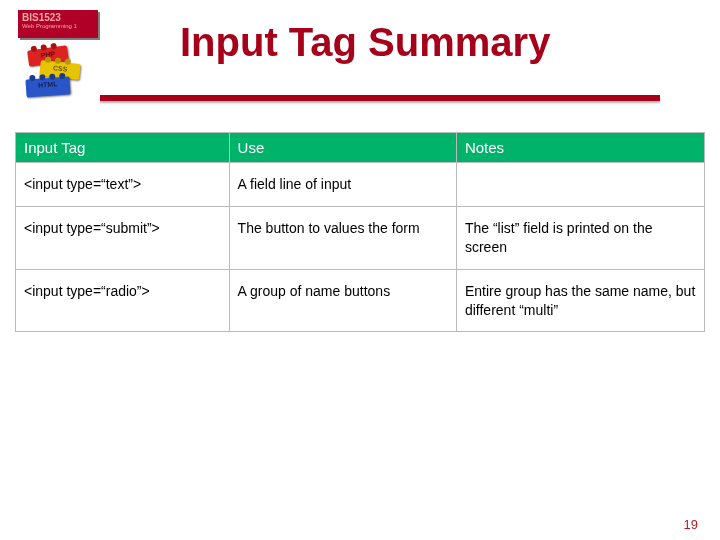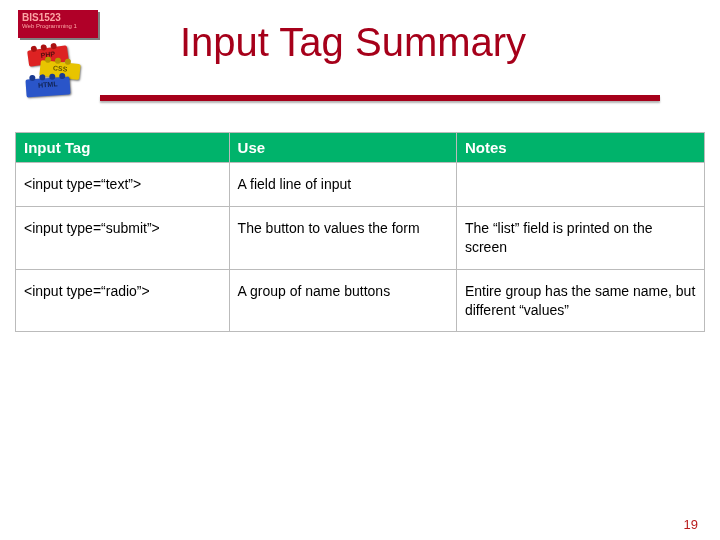--- a/index.html
+++ b/index.html
@@ -43,21 +43,21 @@
     top: 48px;
     left: 22px;
     width: 70px;
     height: 60px;
   }
   .title {
     position: absolute;
     top: 20px;
     left: 180px;
     font-size: 40px;
-    font-weight: normal;
+    font-weight: bold;
     color: #a6001a;
   }
   .rule {
     position: absolute;
     top: 95px;
     left: 100px;
     width: 560px;
     height: 6px;
     background: #a6001a;
     box-shadow: 0 2px 2px rgba(0,0,0,0.3);
@@ -71,21 +71,21 @@
   table {
     border-collapse: collapse;
     width: 100%;
     table-layout: fixed;
   }
   th {
     background: #00b36b;
     color: #fff;
     text-align: left;
     font-size: 15px;
-    font-weight: bold;
+    font-weight: normal;
     padding: 6px 8px;
     border: 1px solid #bbb;
   }
   td {
     font-size: 14px;
     padding: 12px 8px;
     border: 1px solid #bbb;
     vertical-align: top;
     line-height: 1.35;
   }
@@ -173,19 +173,19 @@
         <td></td>
       </tr>
       <tr>
         <td>&lt;input type=“submit”&gt;</td>
         <td>The button to values the form</td>
         <td>The “list” field is printed on the screen</td>
       </tr>
       <tr>
         <td>&lt;input type=“radio”&gt;</td>
         <td>A group of name buttons</td>
-        <td>Entire group has the same name, but different “values”</td>
+        <td>Entire group has the same name, but different “multi”</td>
       </tr>
     </tbody>
   </table>
 </div>
 
 <div class="page-num">19</div>
 
 </body></html>

